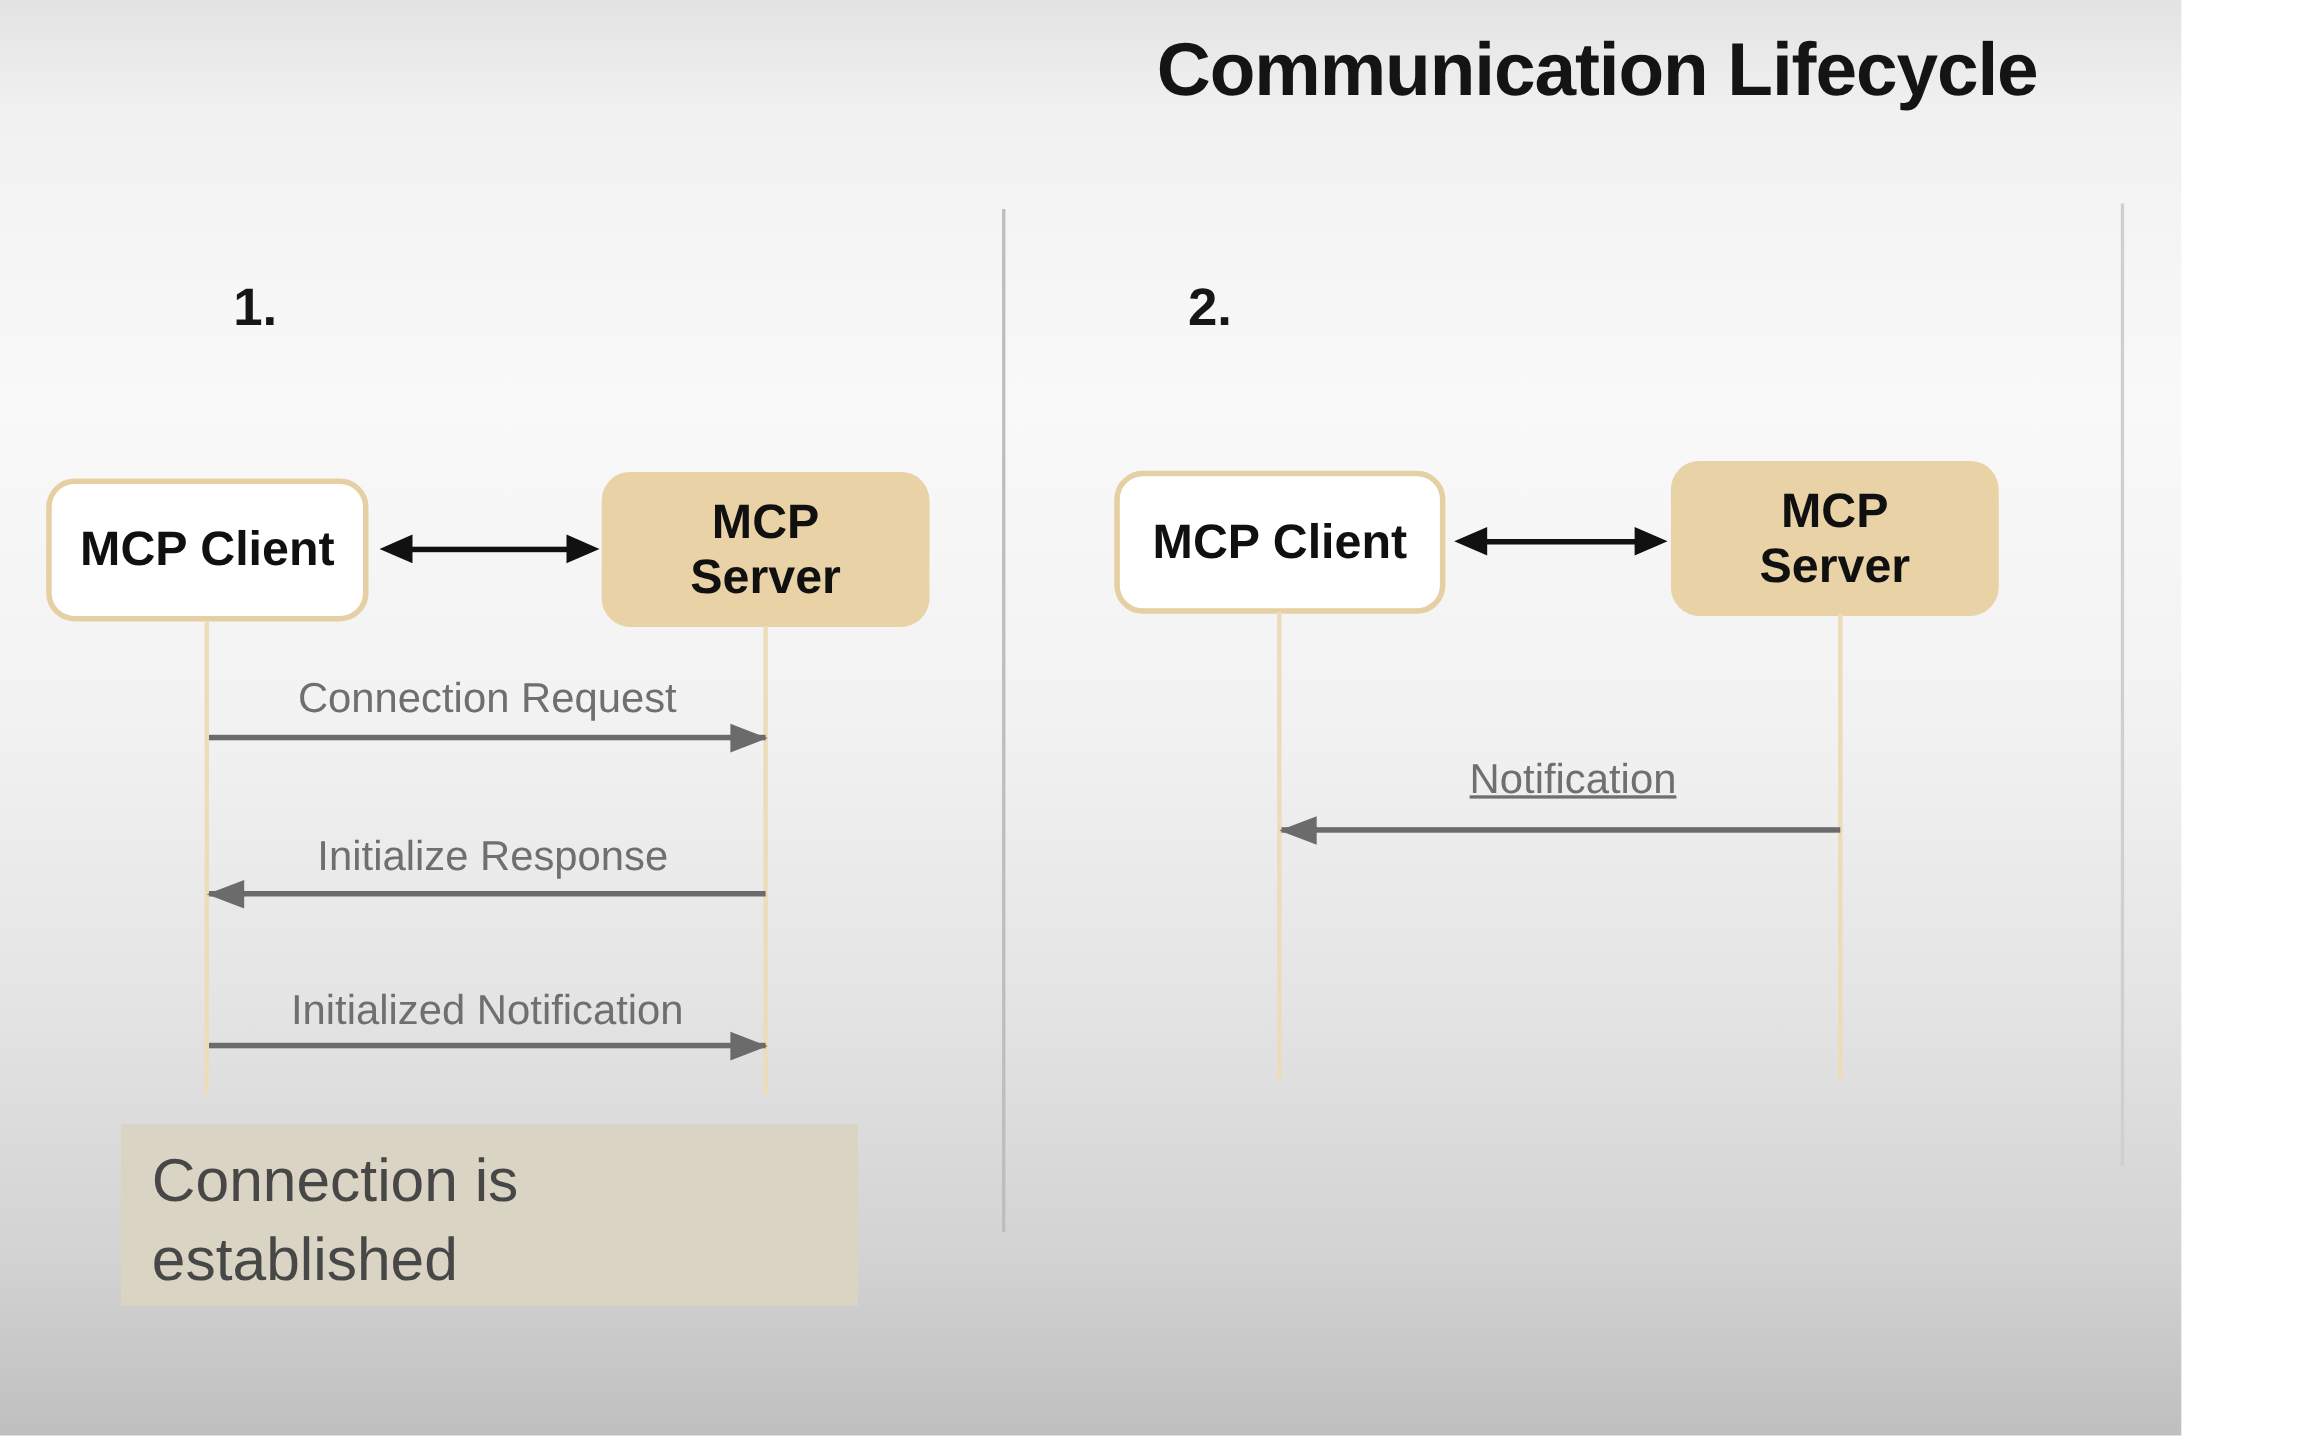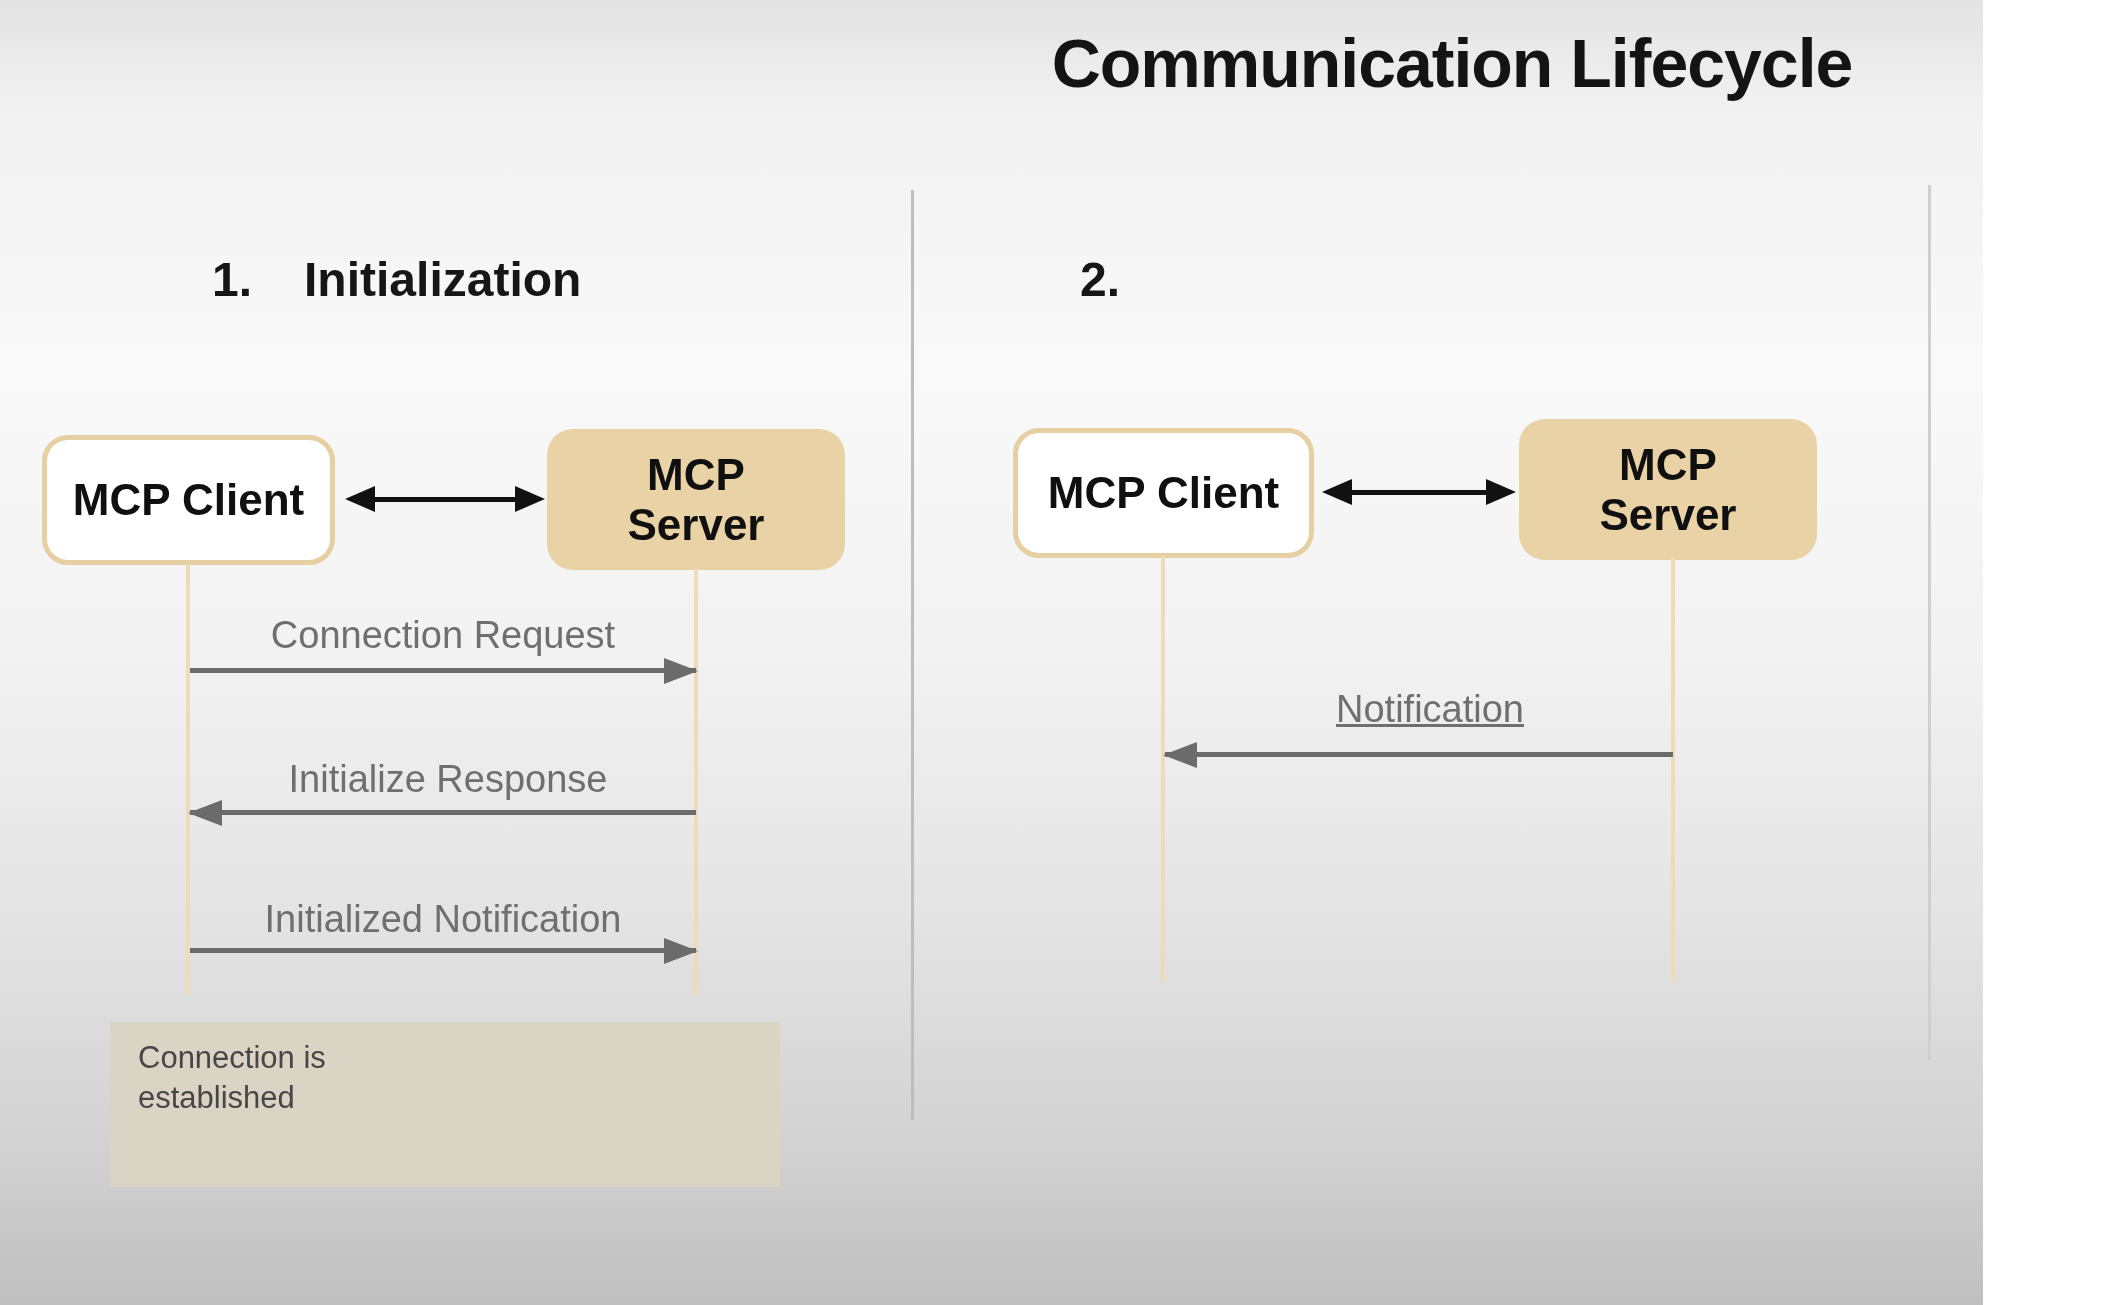--- a/index.html
+++ b/index.html
@@ -63,37 +63,36 @@
   .line-m1{left:190px;top:668px;width:506px;}
   .lbl-m2{left:448px;top:758px;}
   .line-m2{left:190px;top:810px;width:506px;}
   .lbl-m3{left:443px;top:898px;}
   .line-m3{left:190px;top:948px;width:506px;}
   .lbl-m4{left:1430px;top:688px;text-decoration:underline;}
   .line-m4{left:1165px;top:752px;width:508px;}
   .note{
     position:absolute;left:110px;top:1022px;width:670px;height:165px;box-sizing:border-box;
     background:#d9d4c3;padding:16px 28px;
-    font-size:31px;line-height:1.3;color:#474747;white-space:pre-line;
+    font-size:55px;line-height:1.3;color:#474747;white-space:pre-line;
   }
   .divider{position:absolute;width:3px;}
   .divider-mid{left:911px;top:190px;height:930px;background:#bdbdbd;}
   .divider-right{left:1928px;top:185px;height:875px;background:#cfcfcf;}
 </style>
 </head>
 <body>
 
 <div class="canvas">
 
   <div class="slide-title">Communication Lifecycle</div>
 
   <section class="panel">
     <div class="heading heading-1">
       <span>1.</span>
-      <span>Initialization</span>
     </div>
 
     <div class="actor client p1-client">
       <span>MCP Client</span>
     </div>
     <div class="actor server p1-server">
       <span class="server-label">MCP Server</span>
     </div>
 
     <div class="duplex duplex-1">

